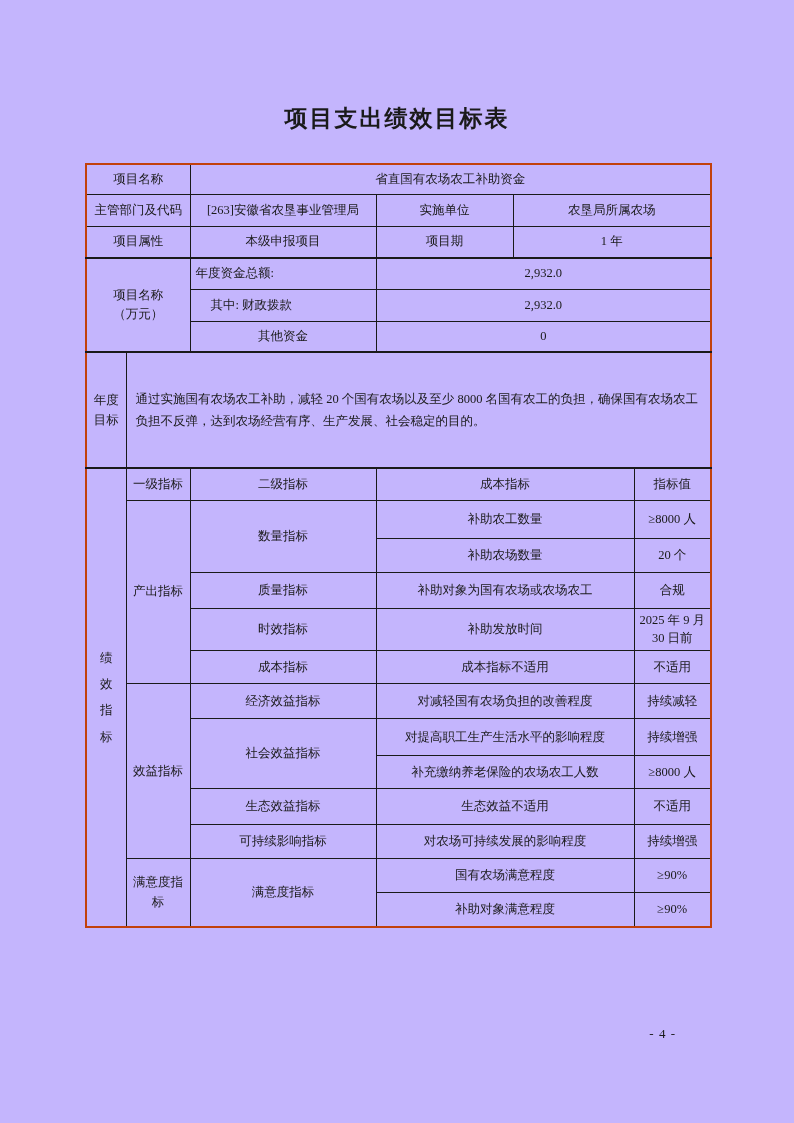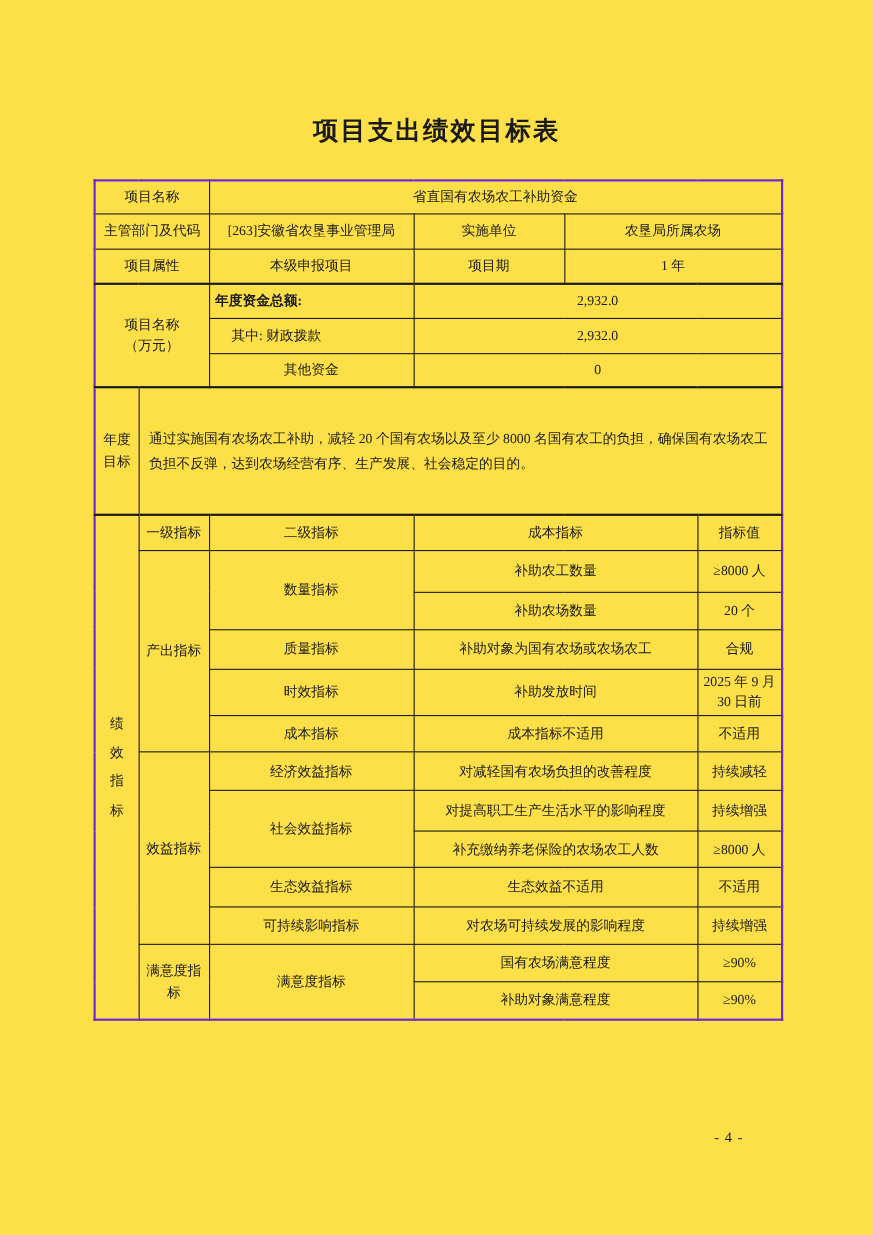--- a/index.html
+++ b/index.html
@@ -2,21 +2,21 @@
 <html><head>
 <meta charset="utf-8">
 <style>
   * { margin: 0; padding: 0; box-sizing: border-box; }
   html, body { background: #888; }
   .page {
     position: relative;
     width: 794px;
     height: 1123px;
     margin: 0 auto;
-    background: #fde047;
+    background: #c4b5fd;
     font-family: "Liberation Serif", "DejaVu Serif", serif;
     color: #1a1a1a;
     overflow: hidden;
   }
   .doc-title {
     position: absolute;
     top: 103px;
     left: 0;
     width: 100%;
     text-align: center;
@@ -34,33 +34,33 @@
     white-space: pre;
     word-spacing: 14px;
   }
   table.doc-table {
     position: absolute;
     left: 85px;
     top: 163px;
     width: 625px;
     border-collapse: collapse;
     table-layout: fixed;
-    border: 2px solid #6d28d9;
+    border: 2px solid #c2410c;
   }
   .doc-table td {
     border: 1px solid #1a1a1a;
     font-size: 12.5px;
     line-height: 1.5;
     text-align: center;
     vertical-align: middle;
     padding: 2px 3px;
     overflow: hidden;
   }
   .doc-table tr.sec-top > td { border-top: 2px solid #1a1a1a; }
-  .doc-table td.left { text-align: left; padding-left: 5px; font-weight: bold; }
+  .doc-table td.left { text-align: left; padding-left: 5px; }
   .doc-table td.indent { text-align: left; padding-left: 20px; }
   .doc-table td.prewrap { white-space: pre-line; }
   .doc-table td.breakall { word-break: break-all; line-height: 1.6; }
   .doc-table td.goal-text {
     text-align: left;
     padding: 20px 9px;
     line-height: 1.8;
   }
   .vert-label {
     width: 14px;

